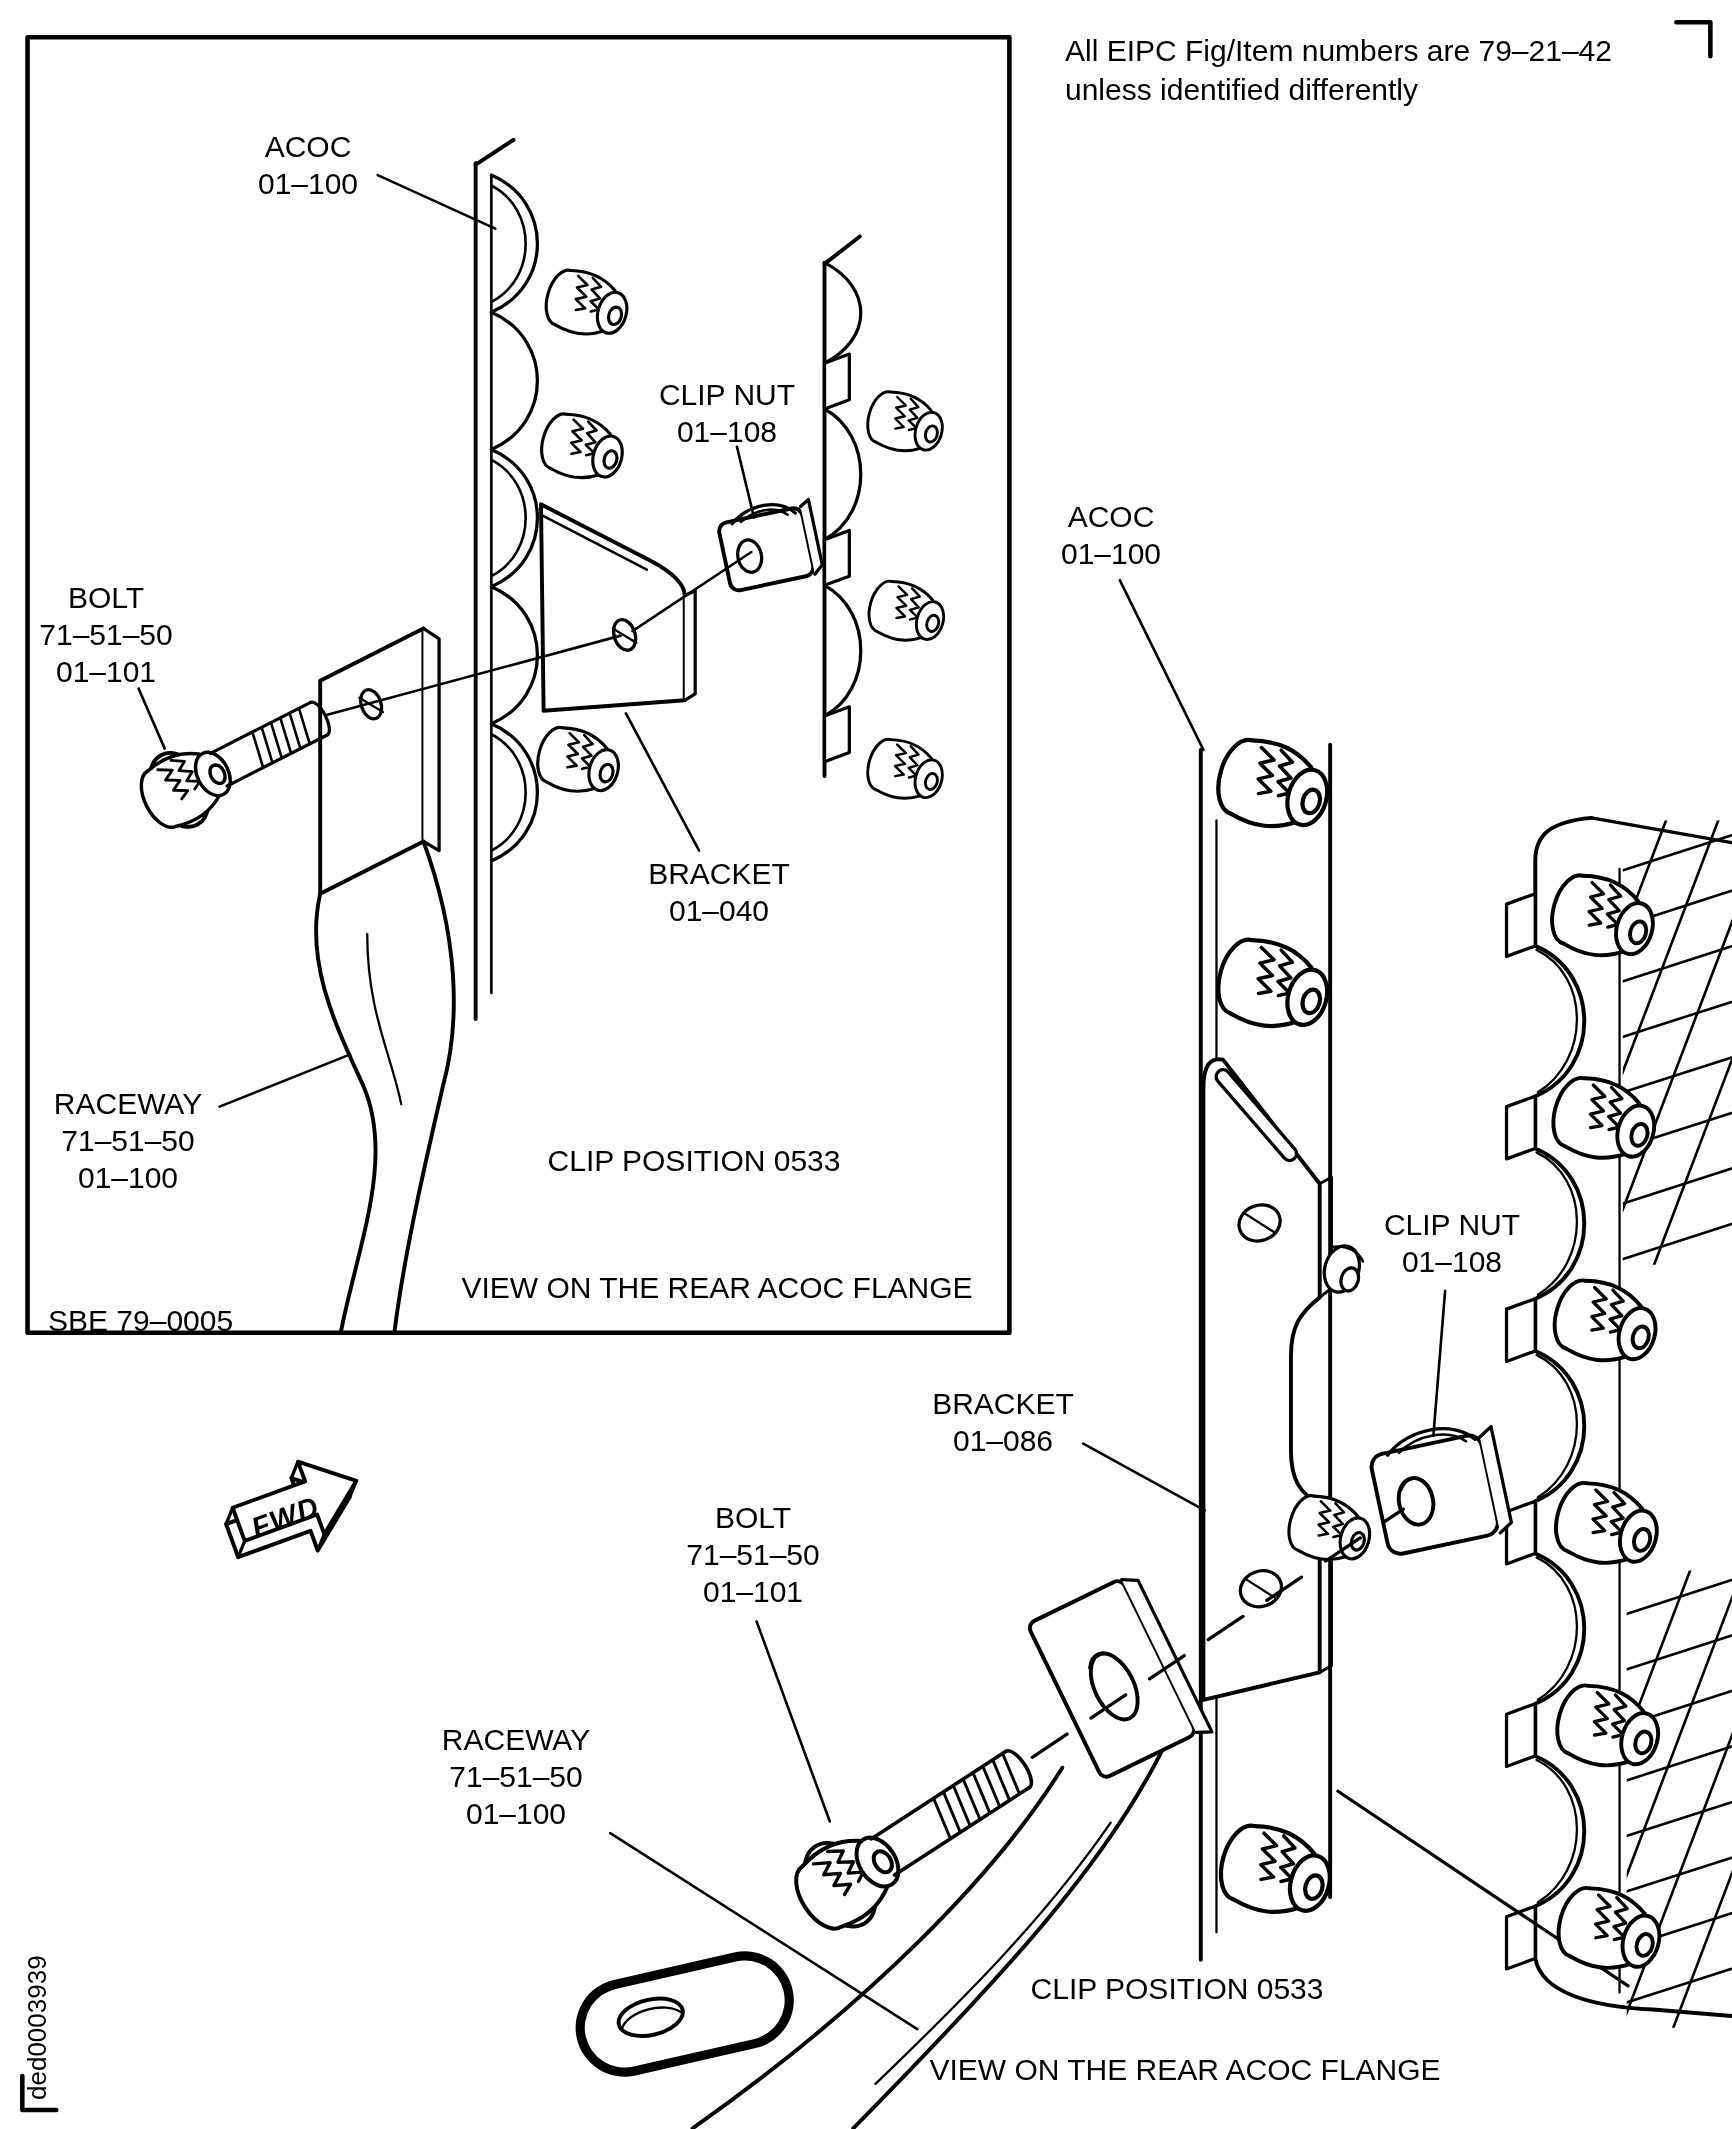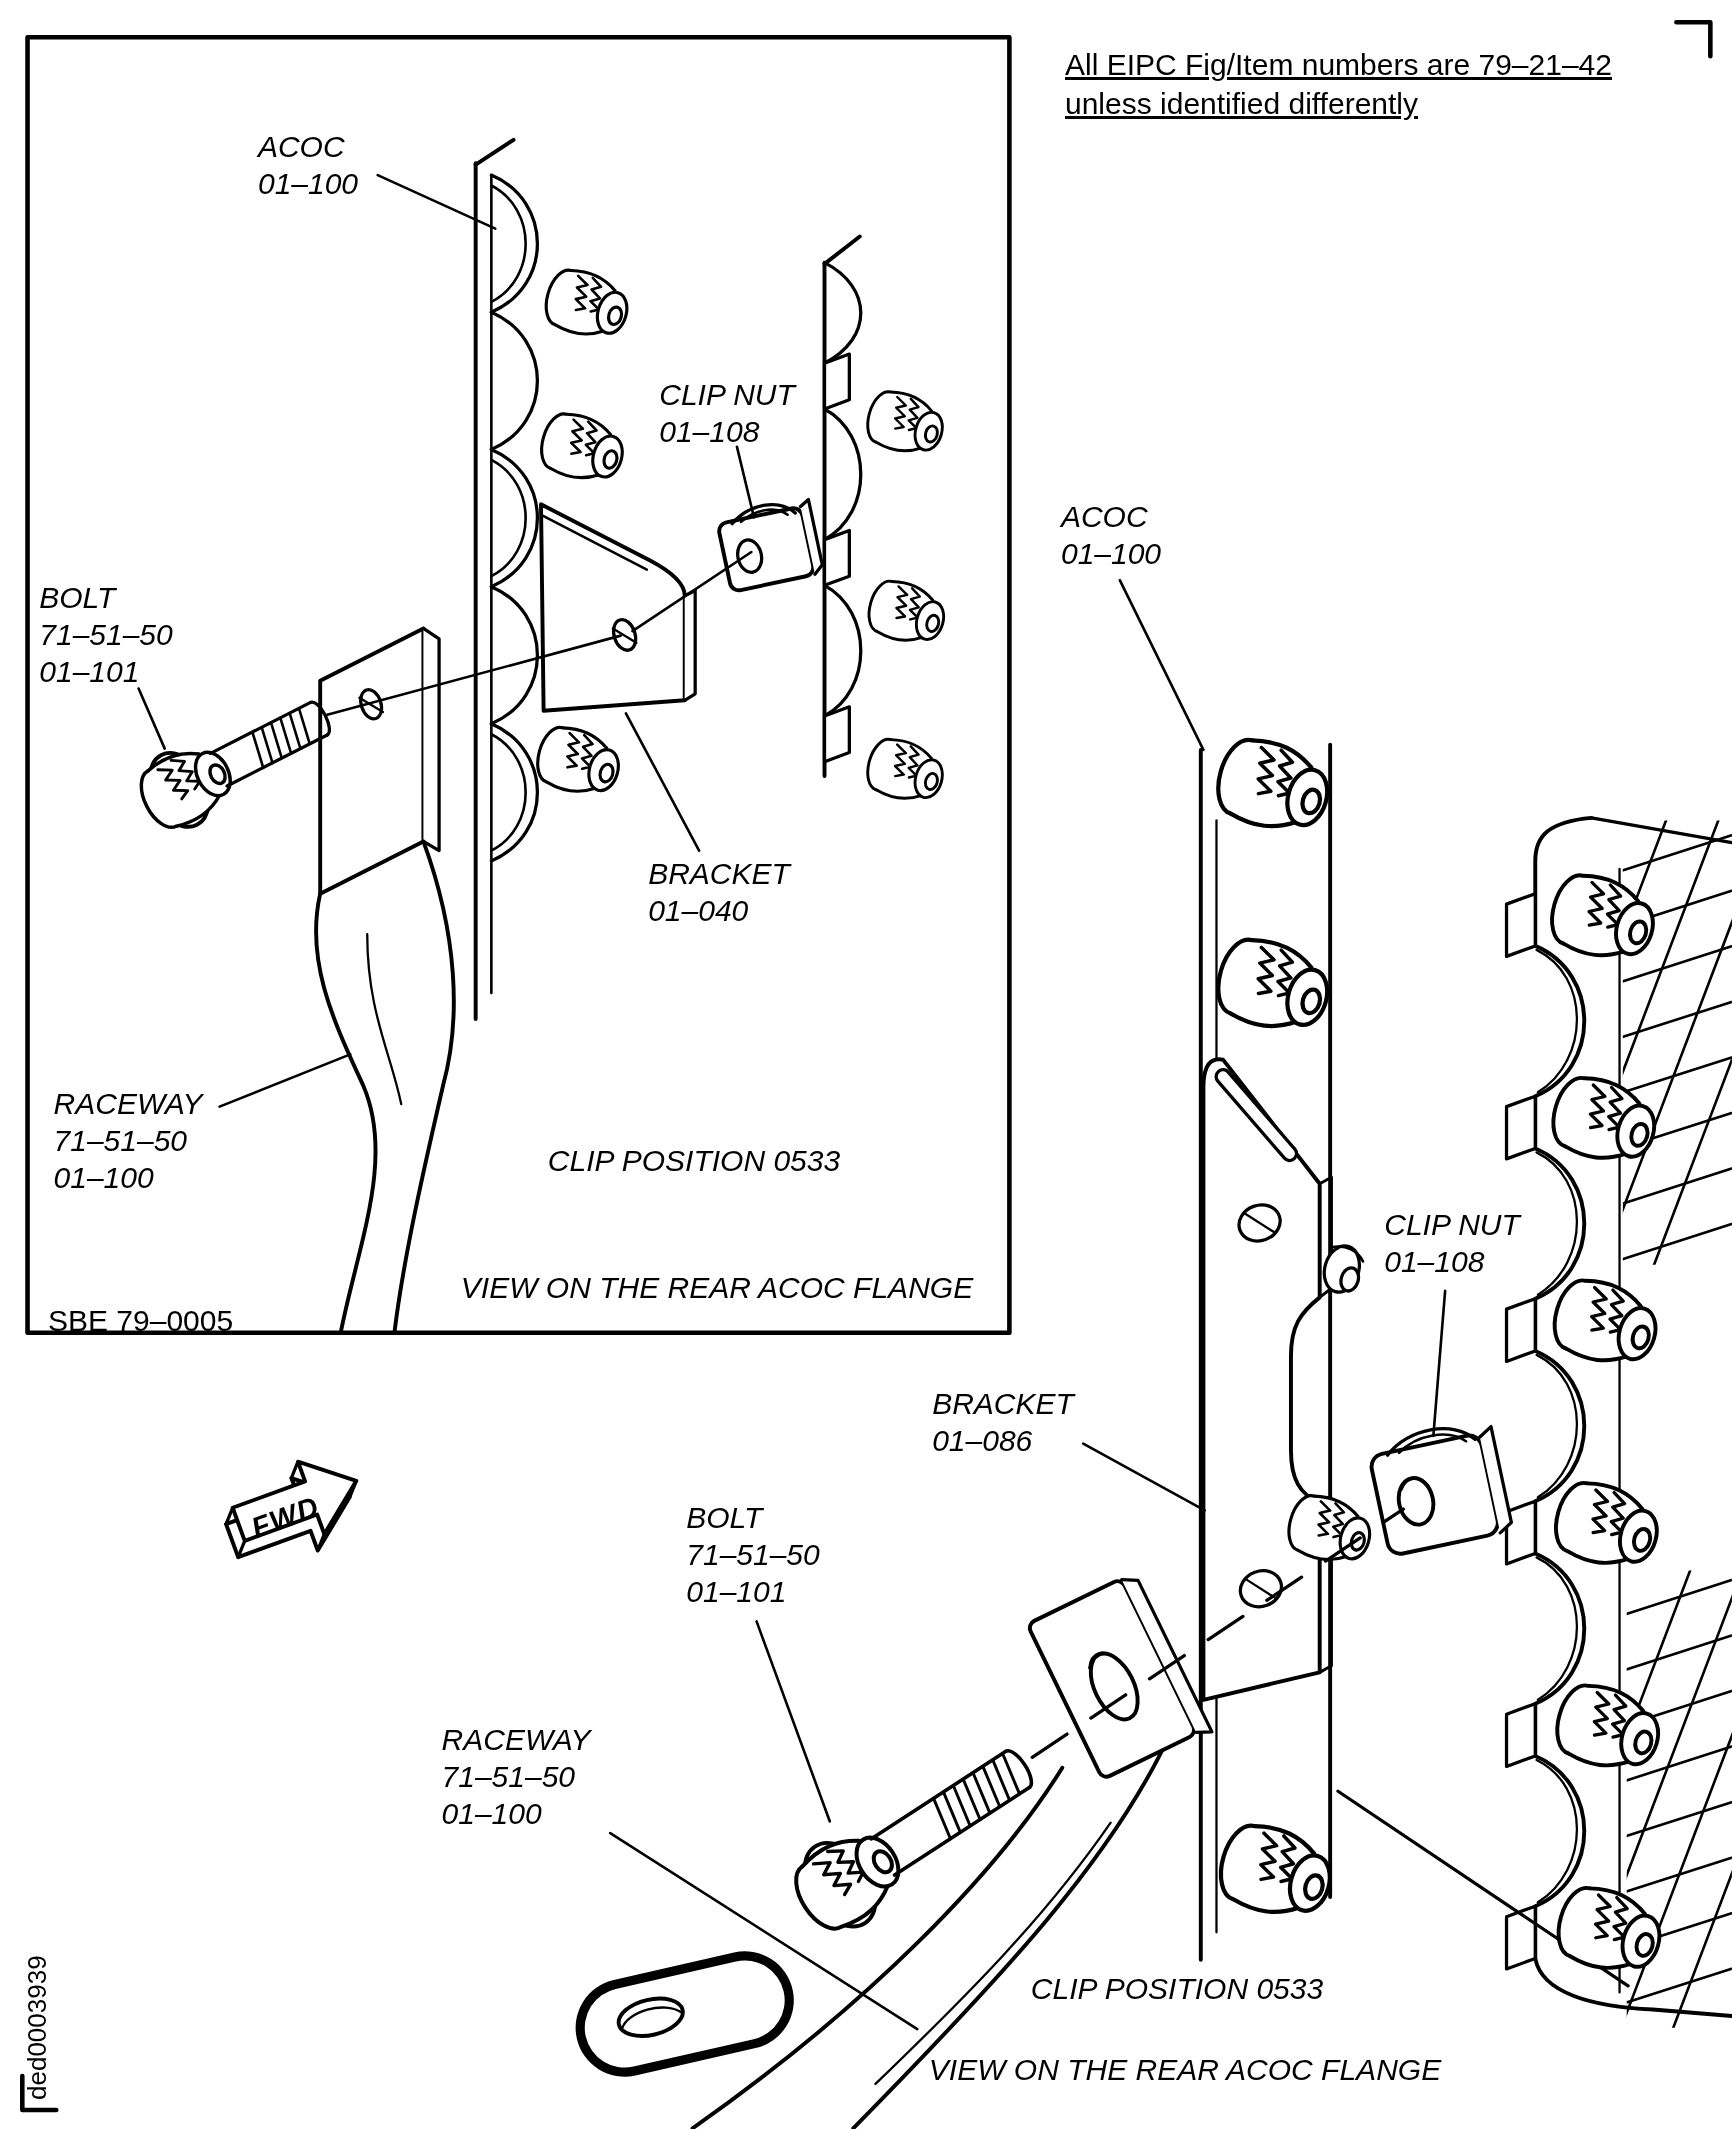--- a/index.html
+++ b/index.html
@@ -1,20 +1,20 @@
 <!DOCTYPE html>
 <html style="font-size:10.5px"><head>
 <meta charset="utf-8">
 <style>
   html,body{margin:0;padding:0;background:#fff;}
   .page{position:relative;width:1732px;height:2129px;background:#fff;overflow:hidden;
         font-family:"Liberation Sans",sans-serif;color:#000;}
   svg{position:absolute;left:0;top:0;}
   .label{position:absolute;font-size:30px;line-height:37px;white-space:nowrap;}
-  .center{transform:translateX(-50%);text-align:left;font-style:italic;}
+  .center{transform:translateX(-50%);text-align:center;}
   .note{font-size:30px;line-height:39px;}
   .fwdtxt{position:absolute;font-size:29px;font-weight:bold;font-style:italic;
           letter-spacing:1.3px;transform:rotate(-20deg);transform-origin:0 0;}
   .docid{position:absolute;font-size:26px;transform:rotate(-90deg);transform-origin:0 0;}
 </style>
 </head>
 <body>
 
 <div class="page">
 
@@ -220,21 +220,21 @@
         <path d="M 1714,888 L 1842,1148"></path>
         <path d="M 2212,1976 L 2194,2198"></path>
         <path d="M 1658,2210 L 1844,2312"></path>
         <path d="M 1158,2482 L 1270,2788"></path>
         <path d="M 934,2806 L 1404,3106"></path>
       </g>
     </g>
   </g>
 </svg>
 
-<div class="label note" style="left:1065px;top:45px;text-decoration:underline;">
+<div class="label note" style="left:1065px;top:31px;">
   <div>All EIPC Fig/Item numbers are 79–21–42</div>
   <div>unless identified differently</div>
 </div>
 
 <div class="label center" style="left:308px;top:128px;">
   <div>ACOC</div>
   <div>01–100</div>
 </div>
 <div class="label center" style="left:727px;top:376px;">
   <div>CLIP NUT</div>

